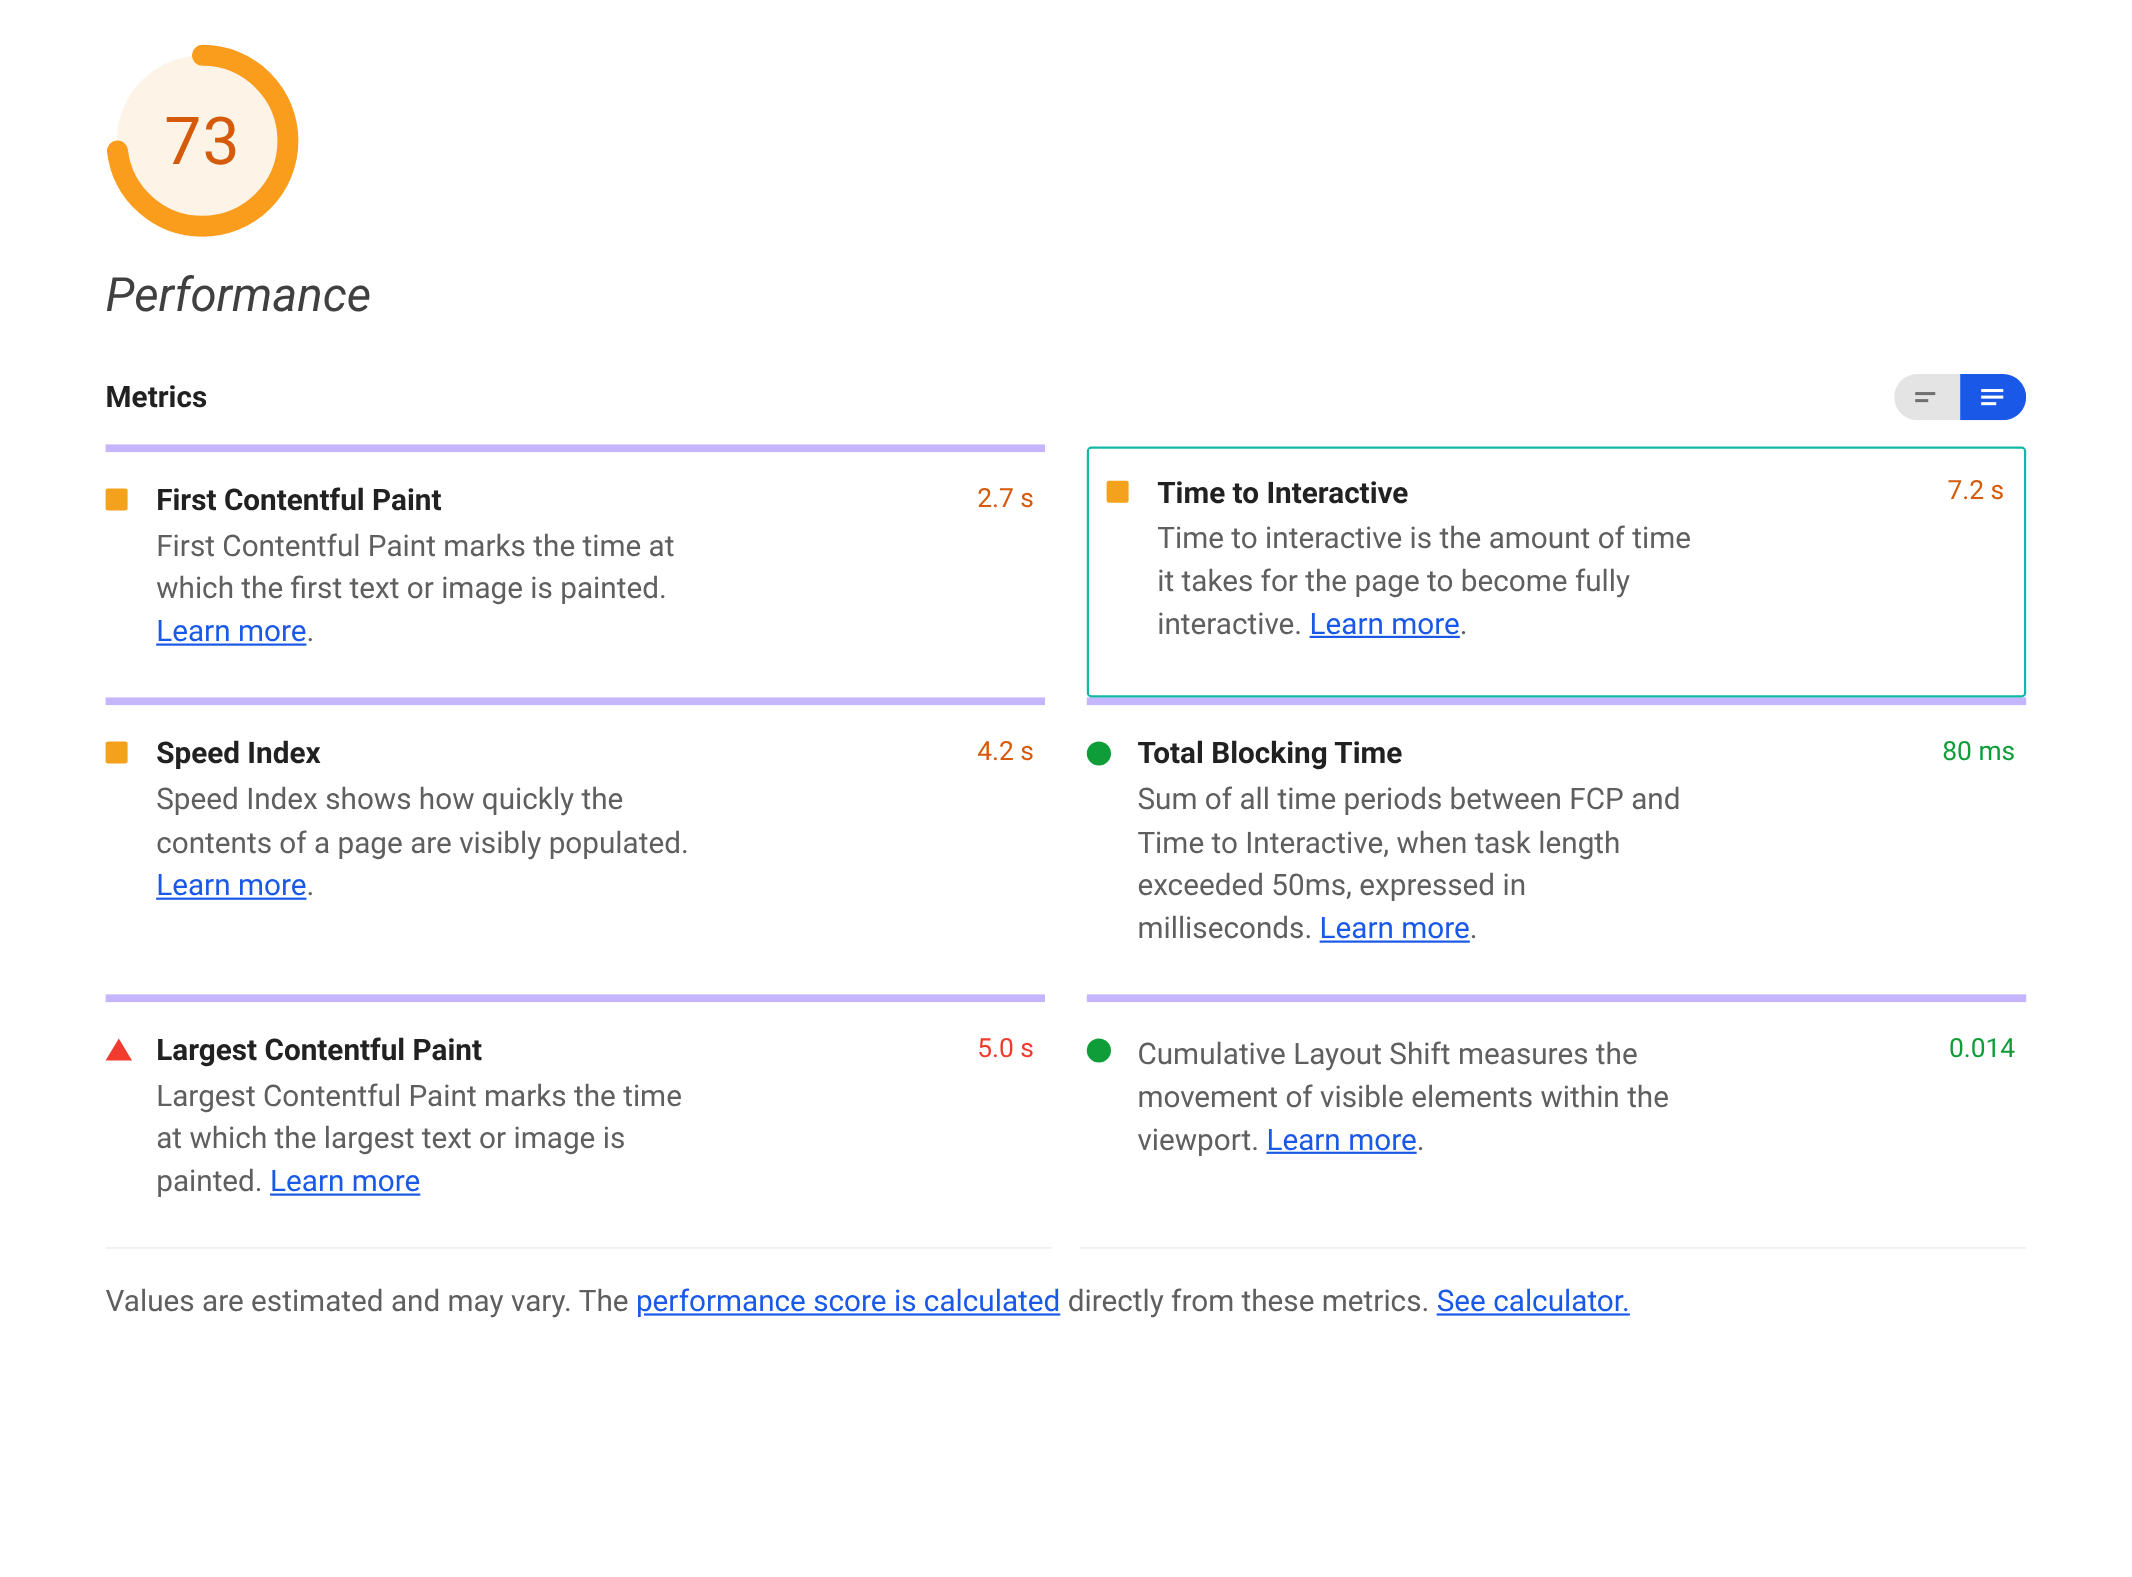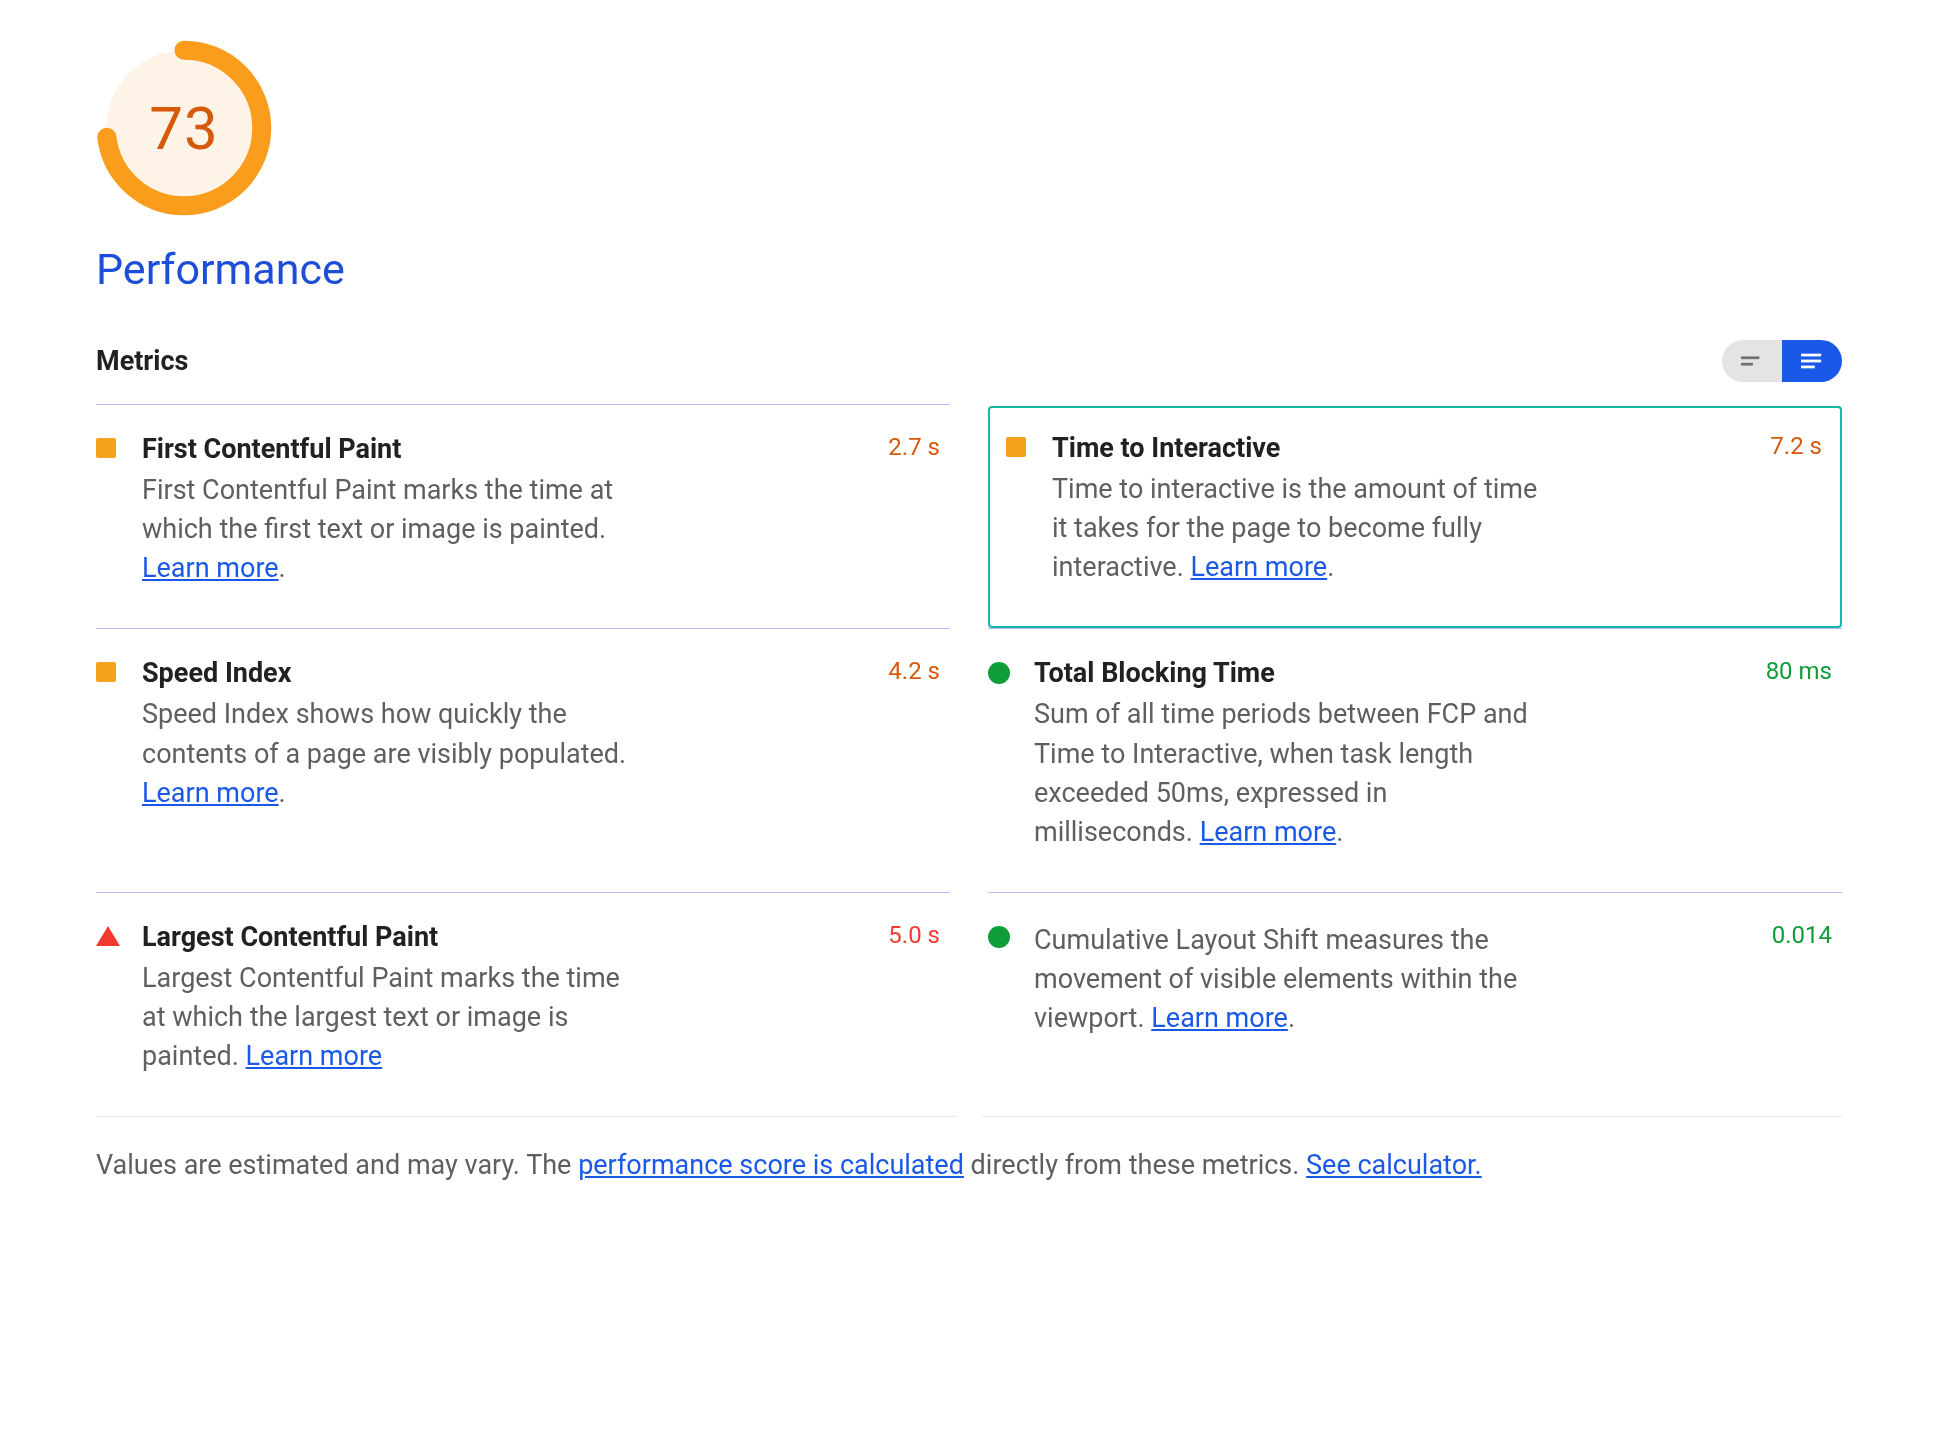--- a/index.html
+++ b/index.html
@@ -40,22 +40,23 @@
     align-items: center;
     justify-content: center;
     font-size: 60px;
     font-weight: 400;
     color: #d55a0a;
     letter-spacing: 1px;
   }
   .gauge-title {
     font-size: 43px;
     font-weight: 400;
-    color: #1d4ed8;
+    color: #404040;
     margin: 0;
+    font-style: italic;
   }
   .metrics-header {
     display: flex;
     align-items: center;
     justify-content: space-between;
     padding-bottom: 22px;
     margin-top: 13px;
   }
   .metrics-title {
     font-size: 27px;
@@ -80,21 +81,21 @@
   .seg-on { background: #1a59e8; }
   .seg svg { width: 22px; height: 16px; }
   .grid {
     display: grid;
     grid-template-columns: 1fr 1fr;
     column-gap: 38px;
   }
   .metric {
     display: grid;
     grid-template-columns: 46px 1fr auto;
-    border-top: 1px solid #c4b5fd;
+    border-top: 7px solid #c4b5fd;
     padding: 28px 10px 40px 0;
   }
   .metric-icon {
     padding-top: 5px;
     display: flex;
     justify-content: flex-start;
   }
   .ico-square {
     width: 20px; height: 20px; background: #f4a21e; border-radius: 2px;
   }

